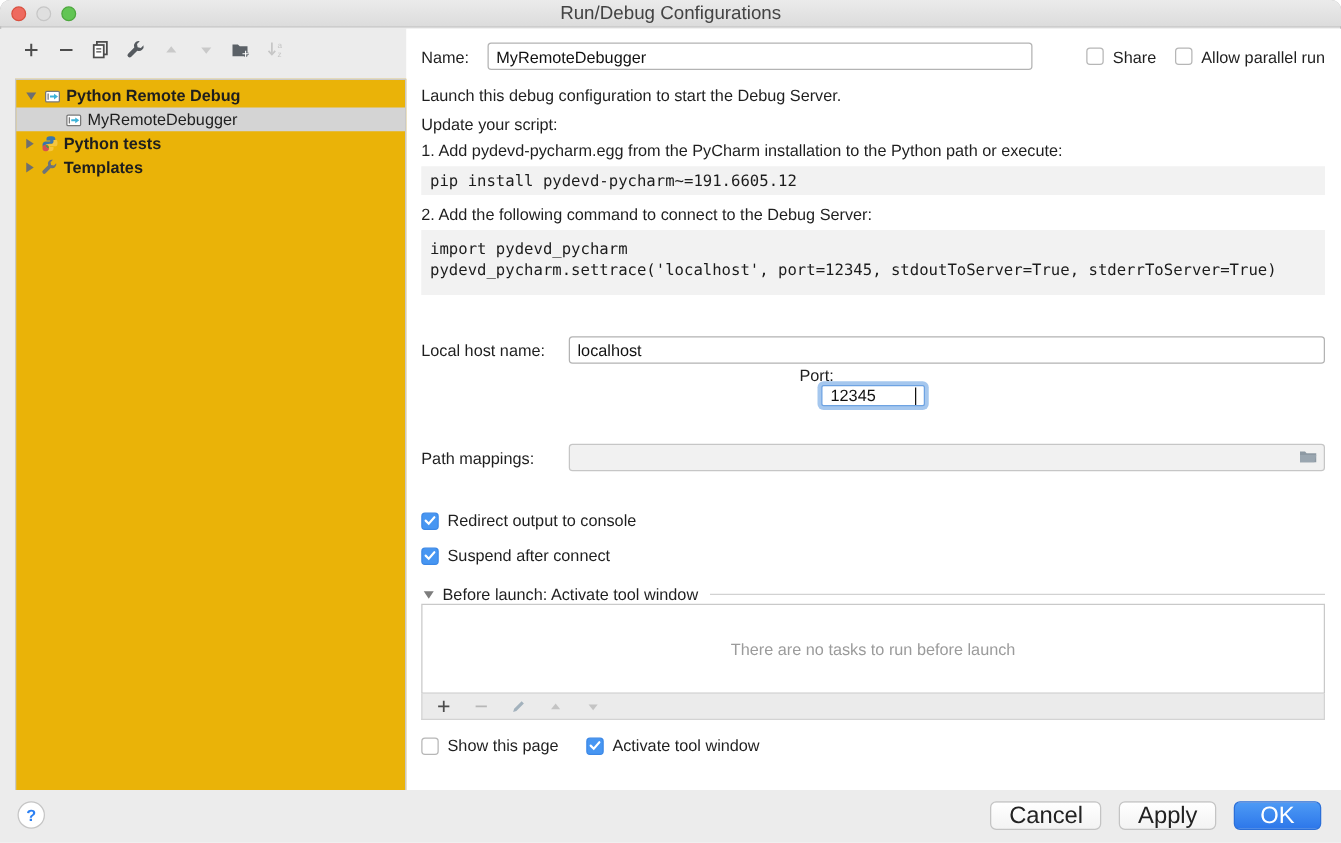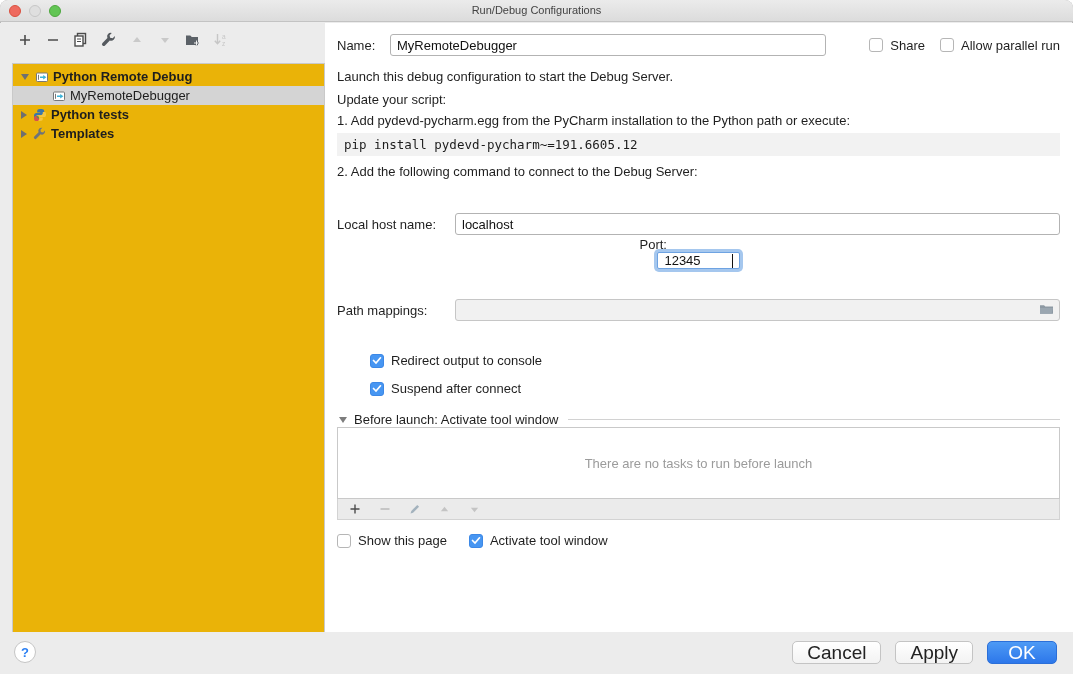--- a/index.html
+++ b/index.html
@@ -6,21 +6,21 @@
   *{box-sizing:border-box;}
   body{font-family:"Liberation Sans",sans-serif;-webkit-font-smoothing:antialiased;}
   .window{position:relative;width:1073px;height:674px;background:#ececec;overflow:hidden;border-radius:8px 8px 0 0;box-shadow:0 0 0 1px #b6b6b6 inset;}
   
   .titlebar{position:absolute;left:0;top:0;right:0;height:22px;background:linear-gradient(#ebebeb,#dcdcdc);border-bottom:1px solid #c3c3c3;}
   .traffic{position:absolute;left:9px;top:5px;display:flex;gap:8px;}
   .tl{width:12px;height:12px;border-radius:50%;}
   .tl.close{background:#ee6a5f;border:1px solid #d9503f;}
   .tl.min{background:#dfdfdf;border:1px solid #c6c6c6;}
   .tl.zoom{background:#62c554;border:1px solid #4da73e;}
-  .title{position:absolute;left:0;right:0;top:0;height:22px;line-height:21px;text-align:center;font-size:11px;color:#434343;}
+  .title{position:absolute;left:0;right:0;top:0;height:22px;line-height:21px;text-align:center;font-size:15px;color:#434343;}
   
   .bodyarea{position:absolute;left:0;top:23px;right:0;bottom:42px;background:#ececec;}
   .right-panel{position:absolute;left:325px;top:0;right:0;bottom:-4px;background:#ffffff;}
   
   .side-toolbar{position:absolute;left:16px;top:8px;display:flex;align-items:center;gap:11px;}
   .tbtn{width:17px;height:17px;display:flex;align-items:center;justify-content:center;}
   
   .tree-box{position:absolute;left:12px;top:40px;width:313px;height:575px;background:#eab308;border:1px solid #c9c9c9;padding-top:3px;}
   .tree-row{height:19px;display:flex;align-items:center;font-size:13px;color:#1e1e1e;white-space:nowrap;}
   .tree-row.selected{background:#d4d4d4;}
@@ -44,21 +44,21 @@
   .para.first{margin-top:13px;}
   .codeblock{background:#f2f2f2;font-family:"DejaVu Sans Mono","Liberation Mono",monospace;font-size:12.5px;color:#1c1c1c;margin-top:4px;padding:3px 7px;white-space:nowrap;line-height:17px;}
   .codeblock.tall{padding:6px 7px 12px 7px;}
   .field-row{display:flex;align-items:center;}
   .flabel{width:118px;flex:none;}
   .field-row .fake-input{flex:1;}
   .fake-input.focused{border:1px solid #6ea3e2;box-shadow:0 0 0 3px #a5c7ee;border-radius:2px;gap:30px;}
   .caret{display:inline-block;width:1px;height:14px;background:#111;margin-left:1px;}
   .fake-input.disabled{background:#f1f1f1;border:1px solid #c6c6c6;position:relative;}
   .folder-btn{position:absolute;right:5px;top:3px;}
-  .cbrow{display:flex;align-items:center;gap:7px;margin-top:13px;margin-left:33px;}
+  .cbrow{display:flex;align-items:center;gap:7px;margin-top:13px;}
   .beforelaunch-head{display:flex;align-items:center;margin-top:16px;color:#1f1f1f;}
   .beforelaunch-head .exp{margin:0 7px 0 2px;}
   .beforelaunch-head .rule{flex:1;height:1px;background:#d2d2d2;margin-left:9px;}
   .task-box{height:72px;border:1px solid #c9c9c9;background:#fff;display:flex;align-items:center;justify-content:center;}
   .task-empty{color:#9b9b9b;font-size:13px;}
   .task-toolbar{height:21px;background:#ebebeb;border:1px solid #d3d3d3;border-top:none;display:flex;align-items:center;gap:13px;padding-left:8px;}
   .bottom-cbs{display:flex;align-items:center;gap:22px;margin-top:13px;}
   
   .footer{position:absolute;left:0;bottom:0;right:0;height:42px;background:#ececec;}
   .help-btn{position:absolute;left:14px;top:9px;width:22px;height:22px;border-radius:50%;background:#fff;border:1px solid #c5c5c5;color:#2a7ff3;font-size:13px;font-weight:bold;display:flex;align-items:center;justify-content:center;}
@@ -198,20 +198,24 @@
               <span>Allow parallel run</span>
             </div>
           </div>
         </div>
 
         <div class="para first">Launch this debug configuration to start the Debug Server.</div>
         <div class="para">Update your script:</div>
         <div class="para" style="margin-top:5px;">1. Add pydevd-pycharm.egg from the PyCharm installation to the Python path or execute:</div>
         <div class="codeblock">pip install pydevd-pycharm~=191.6605.12</div>
         <div class="para" style="margin-top:8px;">2. Add the following command to connect to the Debug Server:</div>
+        <div class="codeblock tall">
+          <div>import pydevd_pycharm</div>
+          <div>pydevd_pycharm.settrace('localhost', port=12345, stdoutToServer=True, stderrToServer=True)</div>
+        </div>
 
         <div class="field-row" style="margin-top:33px;">
           <span class="flabel">Local host name:</span>
           <div class="fake-input">
             <span>localhost</span>
           </div>
         </div>
 
         <div class="field-row" style="margin-top:2px;flex-direction:column;">
           <span class="flabel">Port:</span>

